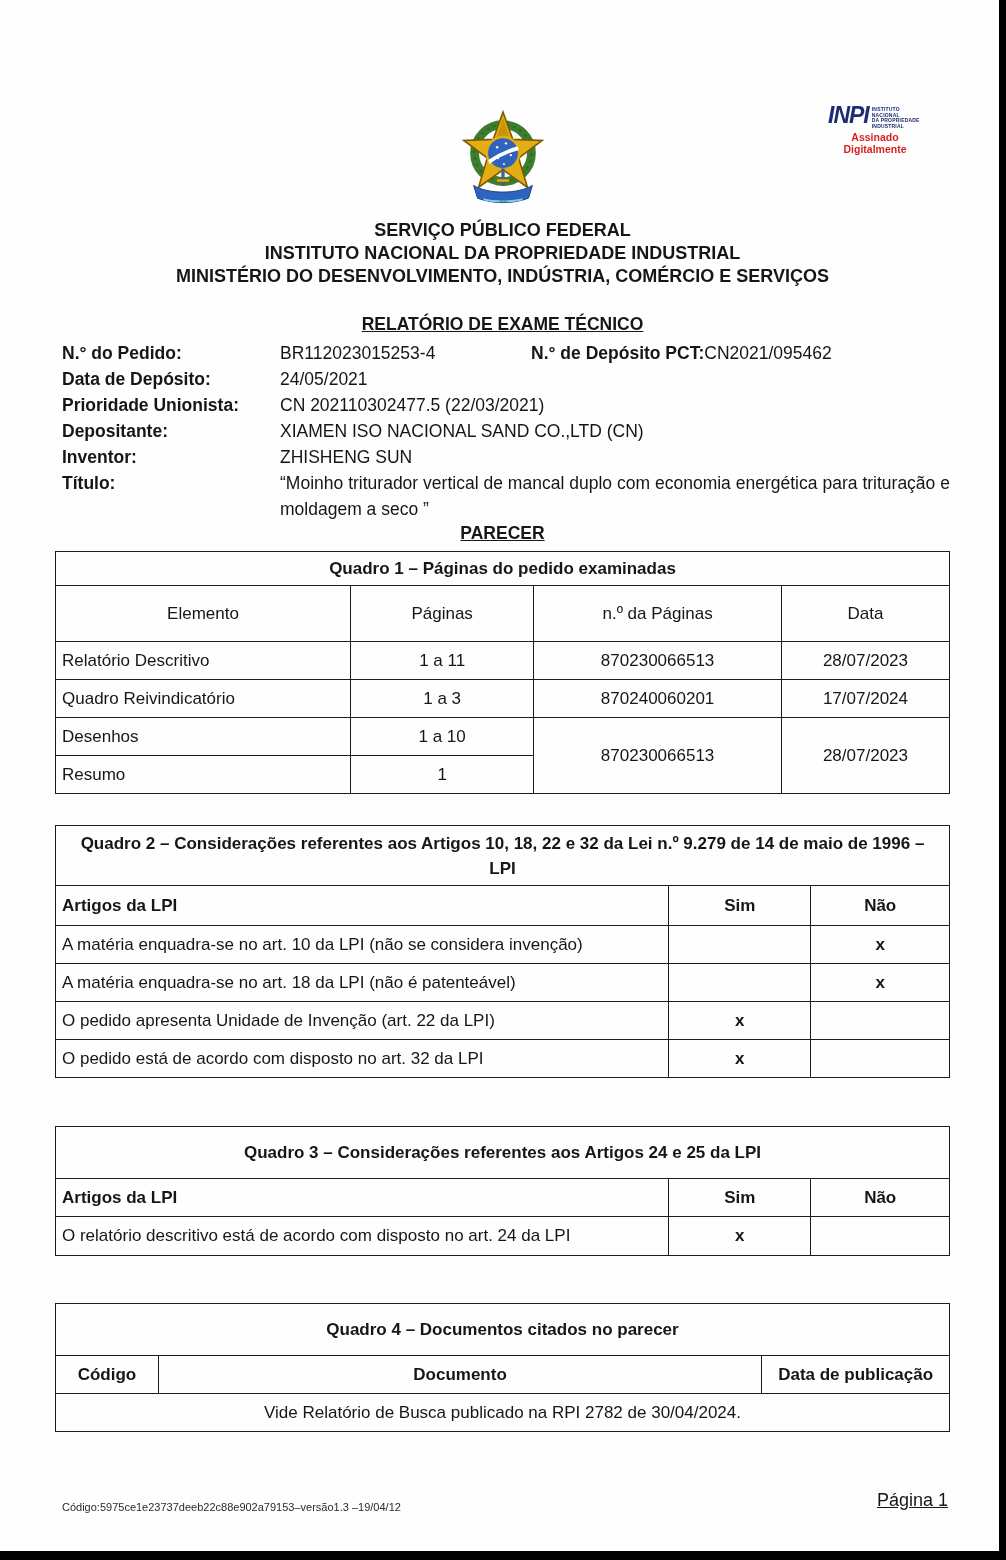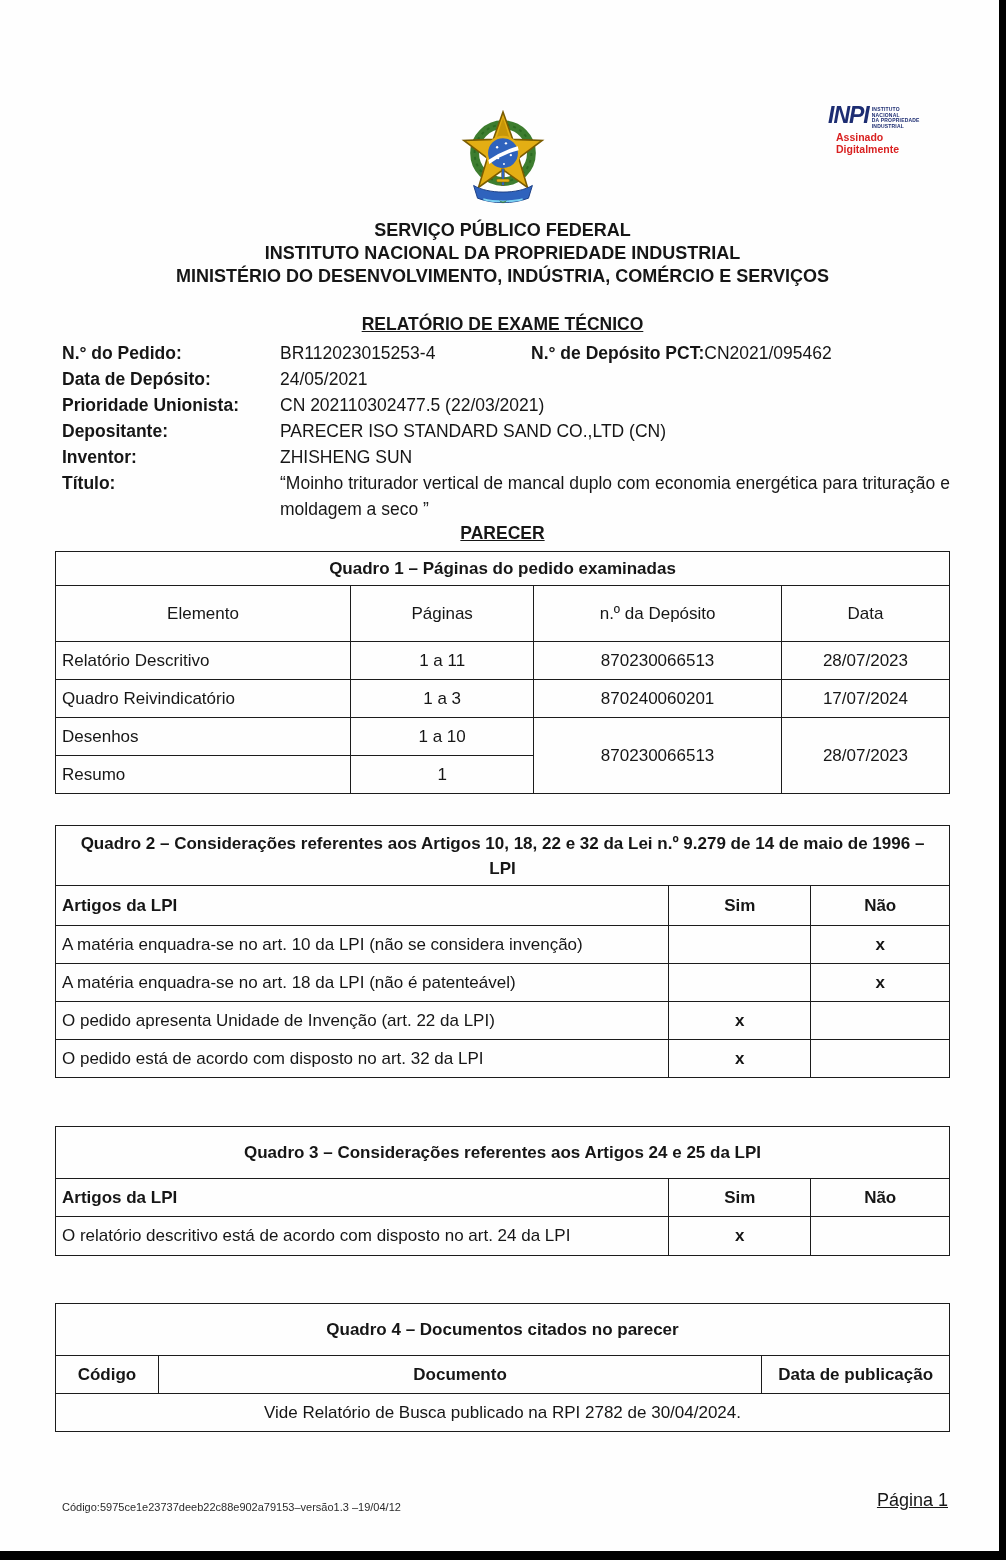--- a/index.html
+++ b/index.html
@@ -13,21 +13,21 @@
   .edge-bottom { position:absolute; left:0; bottom:0; width:100%; height:9px; background:#000; }
 
   .content { position:absolute; left:55px; top:16px; width:895px; }
 
   .coat-row { margin-top:94px; text-align:center; height:98px; }
 
   .inpi { position:absolute; top:106px; left:828px; width:92px; }
   .inpi-top { display:flex; align-items:flex-start; }
   .inpi-name { font-size:23px; font-weight:bold; font-style:italic; color:#1d2d72; line-height:19px; letter-spacing:-1px; }
   .inpi-small { font-size:5px; font-weight:bold; color:#1d2d72; line-height:5.5px; margin-left:3px; margin-top:1px; letter-spacing:0.2px; }
-  .inpi-signed { color:#d92121; font-weight:bold; font-size:10.5px; line-height:12px; width:78px; margin-left:8px; margin-top:2px; }
+  .inpi-signed { color:#d92121; font-weight:bold; font-size:10.5px; line-height:12px; text-align:center; width:78px; margin-left:8px; margin-top:2px; }
 
   .gov-lines { text-align:center; font-weight:bold; font-size:18px; line-height:23px; margin-top:11px; }
 
   .report-title { text-align:center; font-weight:bold; font-size:17.5px; margin-top:26px; text-decoration:underline; }
 
   .fields { margin-top:5px; margin-left:7px; font-size:17.5px; }
   .frow { display:flex; line-height:26px; }
   .flabel { width:218px; font-weight:bold; flex-shrink:0; }
   .fvalue { flex:1; }
   .fvalue .pedido-val { display:inline-block; width:251px; }
@@ -130,21 +130,21 @@
       <div class="frow">
         <div class="flabel">Data de Depósito:</div>
         <div class="fvalue">24/05/2021</div>
       </div>
       <div class="frow">
         <div class="flabel">Prioridade Unionista:</div>
         <div class="fvalue">CN 202110302477.5 (22/03/2021)</div>
       </div>
       <div class="frow">
         <div class="flabel">Depositante:</div>
-        <div class="fvalue">PARECER ISO STANDARD SAND CO.,LTD (CN)</div>
+        <div class="fvalue">XIAMEN ISO NACIONAL SAND CO.,LTD (CN)</div>
       </div>
       <div class="frow">
         <div class="flabel">Inventor:</div>
         <div class="fvalue">ZHISHENG SUN</div>
       </div>
       <div class="frow">
         <div class="flabel">Título:</div>
         <div class="fvalue just">“Moinho triturador vertical de mancal duplo com economia energética para trituração e moldagem a seco ”</div>
       </div>
     </div>
@@ -158,21 +158,21 @@
           <col style="width:27.7%">
           <col style="width:18.8%">
         </colgroup>
       <tbody>
           <tr class="ttl">
         <td colspan="4">Quadro 1 – Páginas do pedido examinadas</td>
       </tr>
       <tr class="hdr">
         <td>Elemento</td>
         <td>Páginas</td>
-        <td>n.º da Depósito</td>
+        <td>n.º da Páginas</td>
         <td>Data</td>
       </tr>
       <tr class="data">
         <td class="l">Relatório Descritivo</td>
         <td>1 a 11</td>
         <td>870230066513</td>
         <td>28/07/2023</td>
       </tr>
       <tr class="data">
         <td class="l">Quadro Reivindicatório</td>

